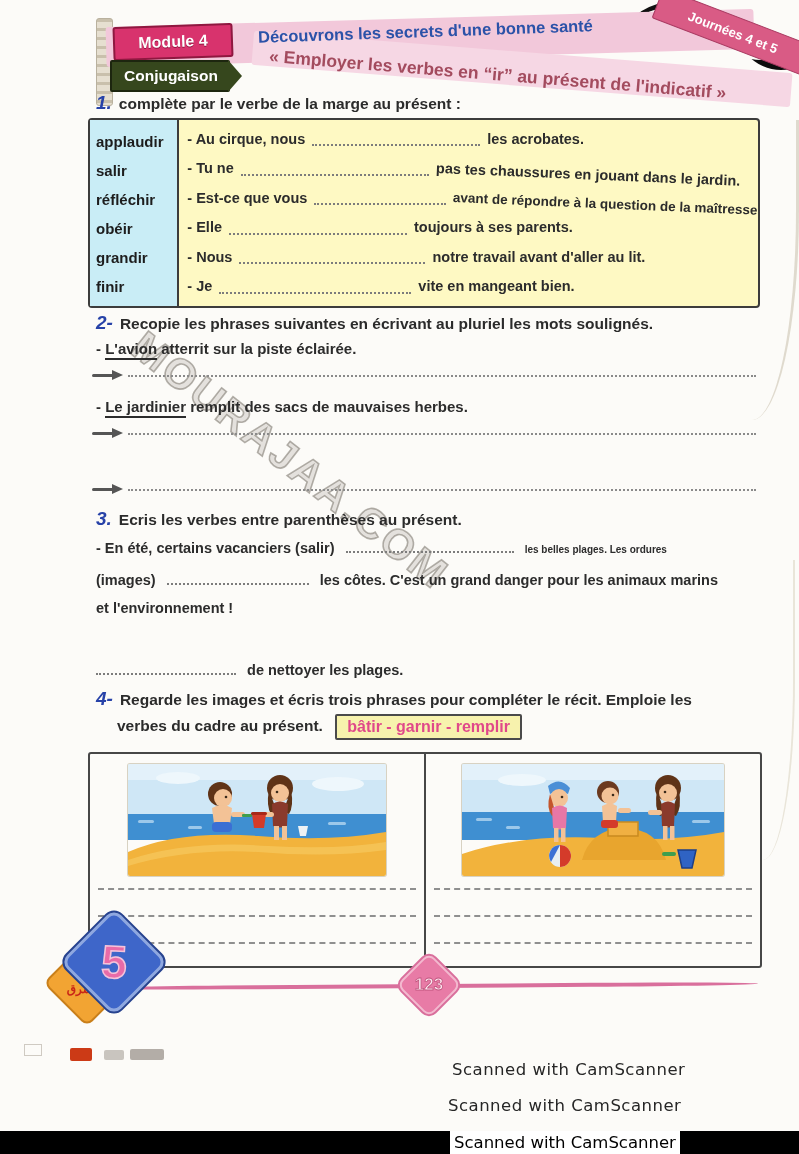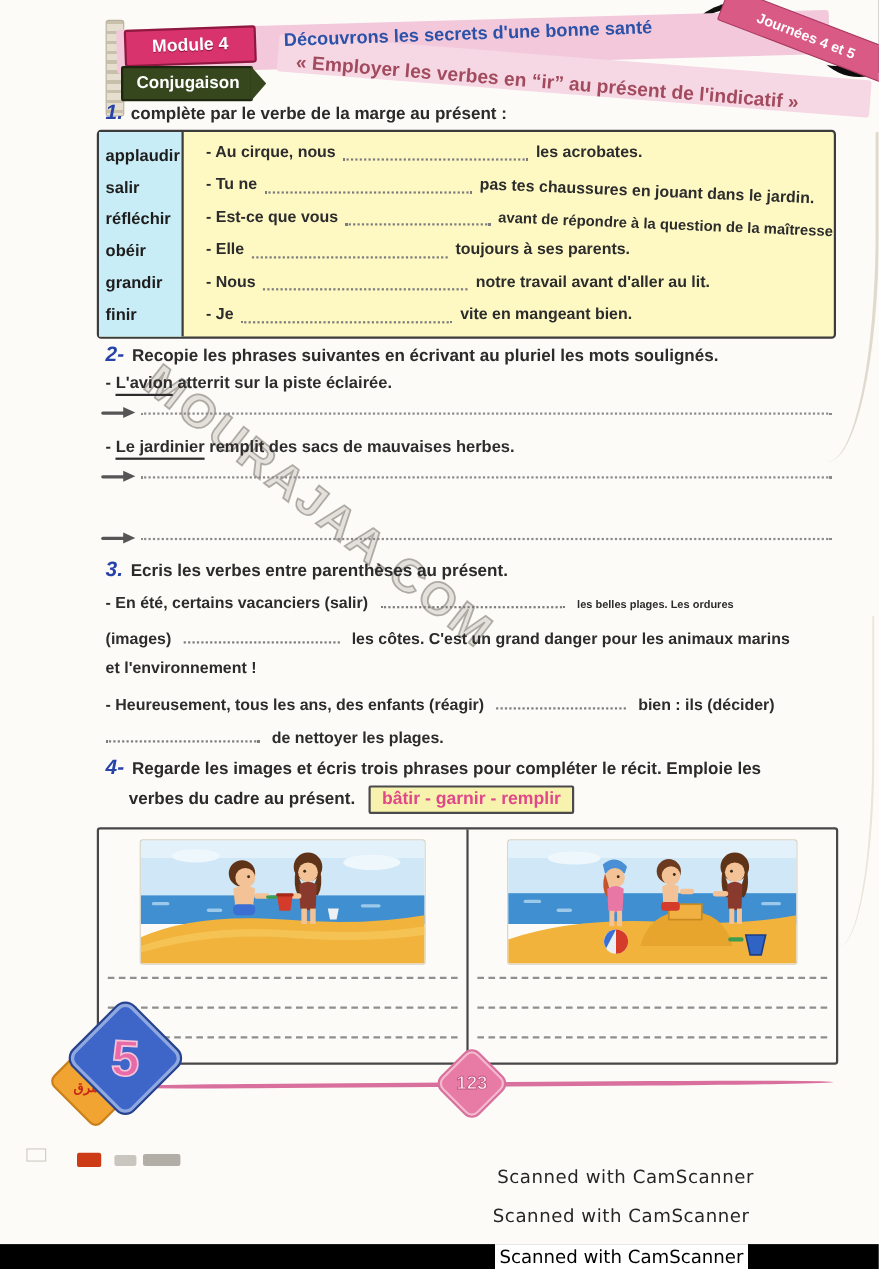--- a/index.html
+++ b/index.html
@@ -51,21 +51,21 @@
   .ex-num{color:#2742a8;font-weight:800;font-style:italic;font-size:19px;margin-right:7px;}
   .blank{display:inline-block;border-bottom:2px dotted #7c7c7c;height:13px;vertical-align:baseline;margin:0 7px;}
   .sent{font-weight:700;font-size:14.5px;color:#2c2c2c;white-space:nowrap;}
   .uline{border-bottom:2px solid #2c2c2c;padding-bottom:1px;}
   .tilt{display:inline-block;transform:rotate(2.4deg);transform-origin:left center;}
 
   
   .vtable{position:absolute;left:88px;top:118px;width:668px;height:186px;border:2.5px solid #3c3c3c;border-radius:4px;display:flex;background:#fef9c3;}
   .vcol{width:96px;background:#c9edf6;border-right:2.5px solid #3c3c3c;padding:7px 0 0 6px;box-sizing:border-box;}
   .vcol div{font-weight:700;font-size:15px;line-height:29px;color:#1d1d1d;}
-  .scol{flex:1;padding:4px 0 0 20px;}
+  .scol{flex:1;padding:4px 0 0 8px;}
   .t-row{height:29.5px;display:flex;align-items:center;white-space:nowrap;overflow:visible;}
 
   
   .arrow-line{position:absolute;left:92px;display:flex;align-items:center;width:664px;}
   .arrow{position:relative;width:32px;height:10px;flex:0 0 32px;}
   .arrow::before{content:"";position:absolute;left:0;top:4px;width:22px;height:3px;background:#555;border-radius:2px;}
   .arrow::after{content:"";position:absolute;left:20px;top:0;border-left:11px solid #555;border-top:5px solid transparent;border-bottom:5px solid transparent;}
   .dotline{flex:1;border-bottom:2px dotted #8a8a8a;height:1px;margin-left:4px;}
 
   
@@ -198,25 +198,20 @@
     <span style="font-size:10px">les belles plages. Les ordures</span>
   </div>
   <div class="ex-head sent" style="top:570px;">
     <span>(images)</span>
     <span class="blank" style="width:142px"></span>
     <span>les côtes. C'est un grand danger pour les animaux marins</span>
   </div>
   <div class="ex-head sent" style="top:600px;">
     <span>et l'environnement !</span>
   </div>
-  <div class="ex-head sent" style="top:630px;">
-    <span>- Heureusement, tous les ans, des enfants (réagir)</span>
-    <span class="blank" style="width:118px"></span>
-    <span>bien : ils (décider)</span>
-  </div>
   <div class="ex-head sent" style="top:660px;">
     <span class="blank" style="width:140px;margin-left:0"></span>
     <span>de nettoyer les plages.</span>
   </div>
 
   <div class="ex-head" style="top:688px;">
     <span class="ex-num">4-</span><span>Regarde les images et écris trois phrases pour compléter le récit. Emploie les</span>
   </div>
   <div class="ex-head" style="top:714px;margin-left:21px;">
     <span>verbes du cadre au présent.</span>

